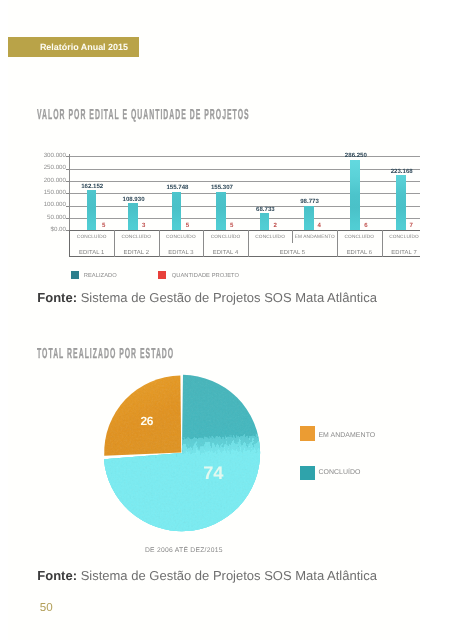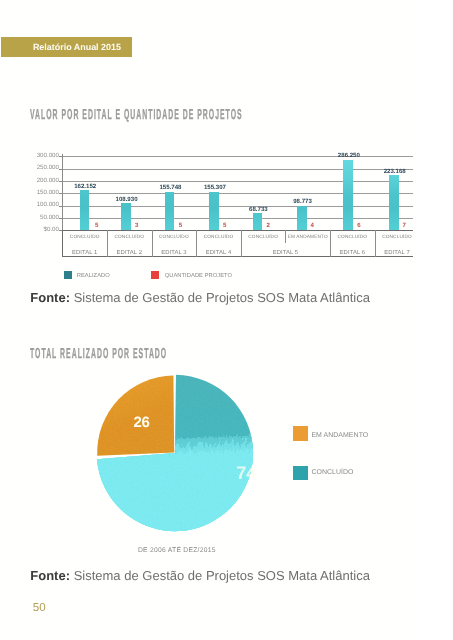--- a/index.html
+++ b/index.html
@@ -1,19 +1,19 @@
 <!DOCTYPE html>
 <html><head>
 <meta charset="utf-8">
 <style>
   html,body{margin:0;padding:0;background:#ffffff;}
   body{width:453px;height:640px;font-family:"Liberation Sans",sans-serif;overflow:hidden;
        -webkit-font-smoothing:antialiased;text-rendering:geometricPrecision;}
   .page{opacity:0.9999;}
-  .page{position:absolute;left:1px;top:0;width:412px;height:640px;background:#fffffd;overflow:hidden;}
+  .page{position:absolute;left:8px;top:0;width:412px;height:640px;background:#fffffd;overflow:hidden;}
 
   
   .banner{position:absolute;left:0;top:36.5px;width:131px;height:20.5px;background:#b9a348;}
   .banner-label{position:absolute;left:31.9px;top:5.3px;font-size:8.95px;font-weight:bold;
       color:#fdfcf3;letter-spacing:0.0px;white-space:nowrap;}
 
   
   .sect-title{position:absolute;white-space:nowrap;color:#9d9d9d;font-weight:bold;
       transform-origin:0 0;-webkit-text-stroke:0.35px #9a9a9a;}
 
@@ -209,22 +209,22 @@
 <path filter="url(#wc)" d="M 88 450 L 264 442 L 264 545 L 88 545 Z" fill="#74e8ee" opacity="0.8"></path>
 <path filter="url(#wc2)" d="M 88 456 L 264 449 L 264 545 L 88 545 Z" fill="#7aeef3" opacity="0.92"></path>
 <rect x="90" y="370" width="175" height="170" filter="url(#grain)" opacity="0.10"></rect>
 </g>
 <path d="M 173.20 452.60 L 172.39 375.60 A 77.00 77.00 0 0 0 96.27 455.82 Z" fill="url(#orangeg)"></path>
 <g clip-path="url(#orangeclip)">
 <rect x="90" y="370" width="175" height="100" filter="url(#grain)" opacity="0.13"></rect>
 </g>
 </g>
 </svg>
-<div class="pie-num" style="left:132.4px;top:414.0px;font-size:15px;">26</div>
-<div class="pie-num" style="left:195.2px;top:462.0px;font-size:18.3px;opacity:0.78;margin-left:40px;">74</div>
+<div class="pie-num" style="left:132.4px;top:414.0px;font-size:12px;">26</div>
+<div class="pie-num" style="left:195.2px;top:462.0px;font-size:18.3px;opacity:0.78;">74</div>
 <div class="pie-lg-sw" style="left:292.2px;top:426.4px;width:14.6px;height:14.6px;background:#eb9c33;"></div>
 <div class="pie-lg-tx" style="left:310.4px;top:431.6px;">EM ANDAMENTO</div>
 <div class="pie-lg-sw" style="left:292.2px;top:466.1px;width:14.6px;height:14.0px;background:#2fa3ab;"></div>
 <div class="pie-lg-tx" style="left:310.4px;top:468.7px;">CONCLUÍDO</div>
 <div class="pie-cap" style="left:137.0px;top:546.8px;">DE 2006 ATÉ DEZ/2015</div>
 <div class="source" style="left:29.3px;top:568.0px;"><b>Fonte:</b> <span>Sistema de Gestão de Projetos SOS Mata Atlântica</span></div>
 <div class="pagenum" style="left:31.8px;top:600.8px;">50</div>
   </div>
 
 </body></html>

